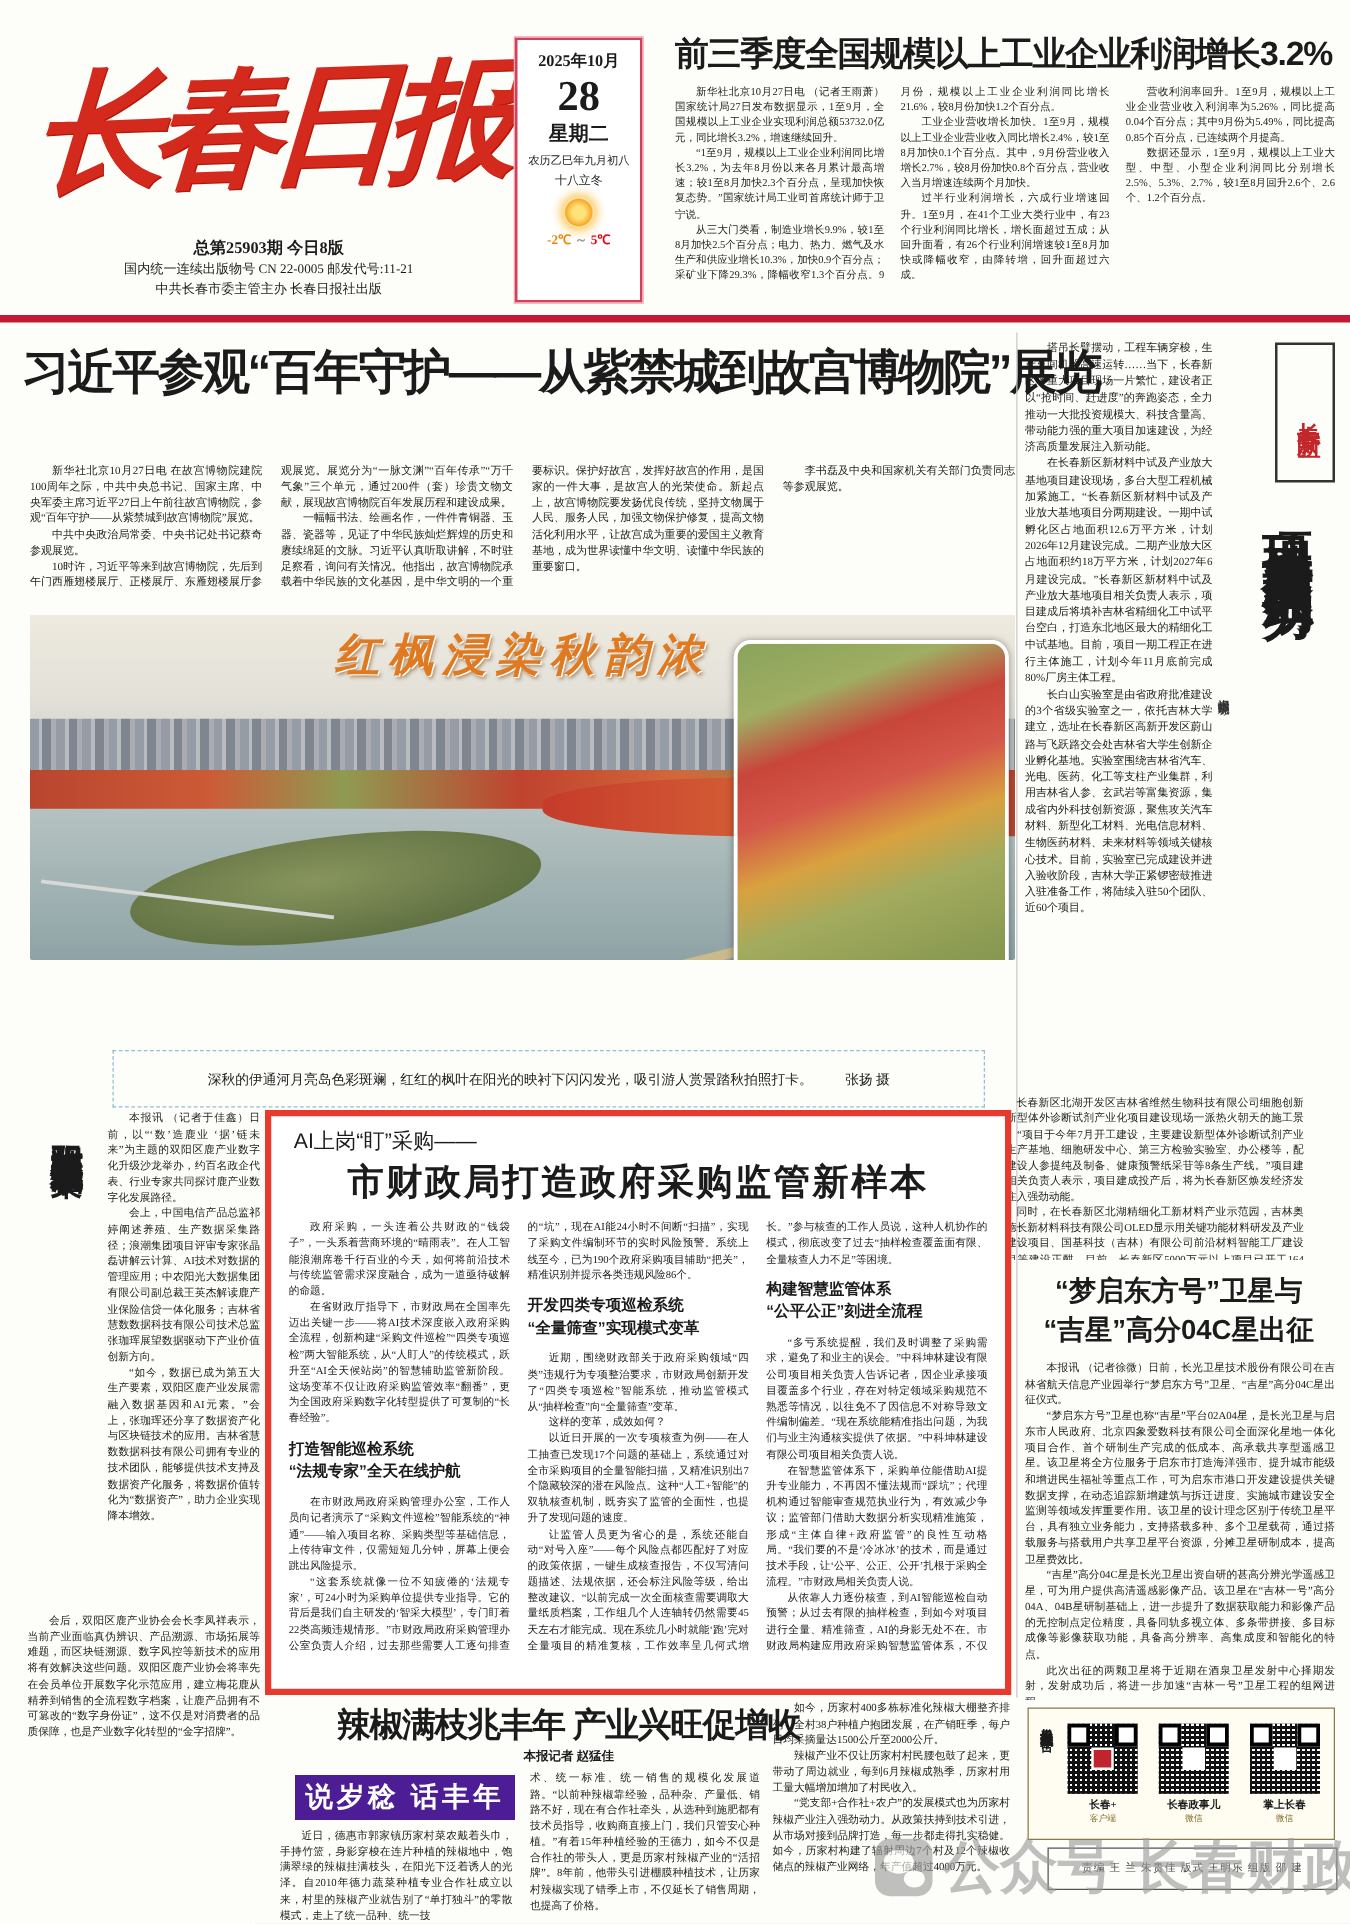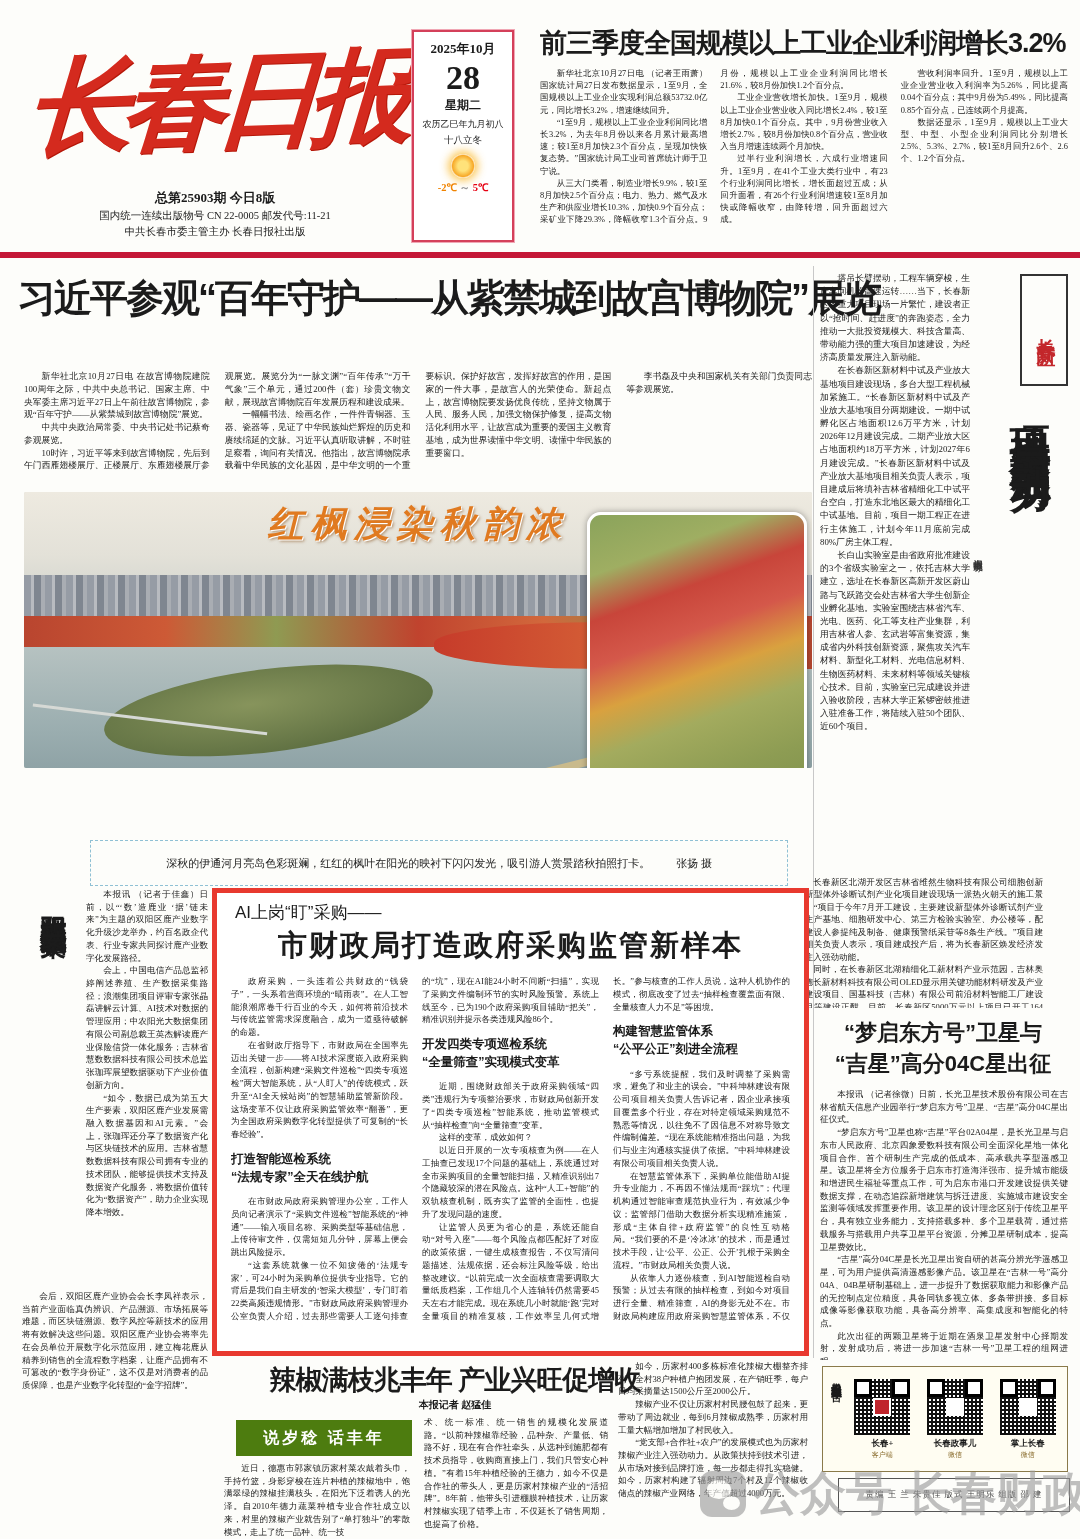--- a/index.html
+++ b/index.html
@@ -14,21 +14,21 @@
   .masthead-title{left:28px;top:22px;width:388px;height:160px;color:#d42a1e;
       font-size:104px;font-weight:900;font-style:italic;letter-spacing:-10px;line-height:160px;
       transform:rotate(-2deg) skewX(-5deg);text-shadow:1px 1px 0 #b51708;white-space:nowrap;}
   .masthead-info{left:40px;top:188px;width:350px;text-align:center;line-height:1.55;}
   .masthead-info .l1{font-weight:bold;font-size:13px;}
   .masthead-info .l2,.masthead-info .l3{font-size:10.5px;}
   .datebox{left:412px;top:30px;width:102px;height:212px;border:2px solid #d4405a;outline:1px solid #f0a7b4;
       text-align:center;padding-top:8px;box-sizing:border-box;background:#fff;}
   .datebox .ym{font-size:13px;font-weight:bold;}
   .datebox .day{font-size:34px;font-weight:900;line-height:1.15;}
-  .datebox .wd{font-size:12px;font-weight:bold;}
+  .datebox .wd{font-size:16px;font-weight:bold;}
   .datebox .lunar{font-size:9px;margin-top:4px;}
   .datebox .term{font-size:9.5px;margin-top:3px;}
   .sun{width:24px;height:24px;margin:7px auto 2px;border-radius:50%;
       background:radial-gradient(circle,#ffe27a 30%,#f7a928 62%,rgba(247,169,40,0) 72%);
       box-shadow:0 0 8px 3px rgba(250,190,60,.85);}
   .temp{font-size:10.5px;font-weight:bold;}
   .temp .lo{color:#f08300;} .temp .sep{color:#999;} .temp .hi{color:#e60012;}
   
   .top-article{left:540px;top:28px;width:528px;height:222px;}
   .top-headline{font-family:"Liberation Sans",sans-serif;font-size:27px;font-weight:900;
@@ -116,22 +116,22 @@
       letter-spacing:2px;margin-top:2px;}
   .proc-byline{text-align:center;font-size:10px;margin-top:7px;font-weight:bold;}
   .proc-body{margin-top:9px;height:352px;overflow:hidden;column-count:3;column-gap:14px;column-fill:auto;
       font-size:8.5px;line-height:1.5;}
   .proc-sub{font-family:"Liberation Sans",sans-serif;font-weight:bold;font-size:12.5px;text-align:left;
       line-height:1.45;margin:9px 0;break-inside:avoid;text-indent:0;}
   
   .pep-headline{left:218px;top:1362px;width:474px;text-align:center;font-family:"Liberation Sans",sans-serif;
       font-size:27px;font-weight:900;letter-spacing:-1px;white-space:nowrap;}
   .pep-byline{left:218px;top:1398px;width:474px;text-align:center;font-size:10px;font-weight:bold;}
-  .pep-label{left:236px;top:1420px;width:176px;height:36px;background:#4d7c0f;color:#fff;
-      font-family:"Liberation Sans",sans-serif;font-size:16px;font-weight:bold;letter-spacing:3px;
+  .pep-label{left:236px;top:1420px;width:176px;height:36px;background:#4c1d95;color:#fff;
+      font-family:"Liberation Sans",sans-serif;font-size:22px;font-weight:bold;letter-spacing:3px;
       text-align:center;line-height:36px;}
   .pep-col{overflow:hidden;font-size:8.6px;line-height:1.48;}
   .pep-c1{left:224px;top:1462px;width:186px;height:74px;}
   .pep-c2{left:424px;top:1416px;width:184px;height:120px;}
   .pep-c3{left:618px;top:1360px;width:190px;height:176px;}
 </style>
 </head>
 <body>
 
 <div class="page">

